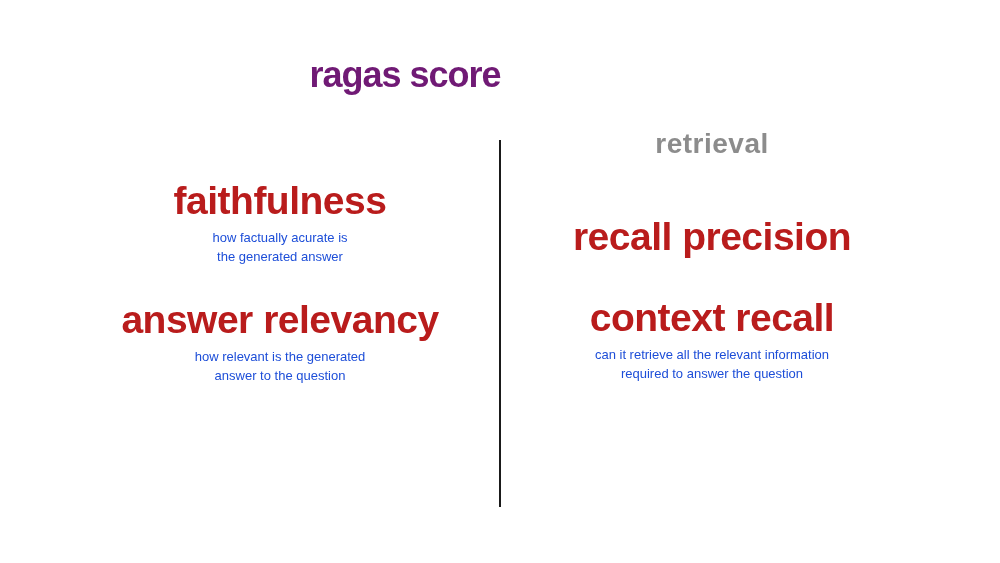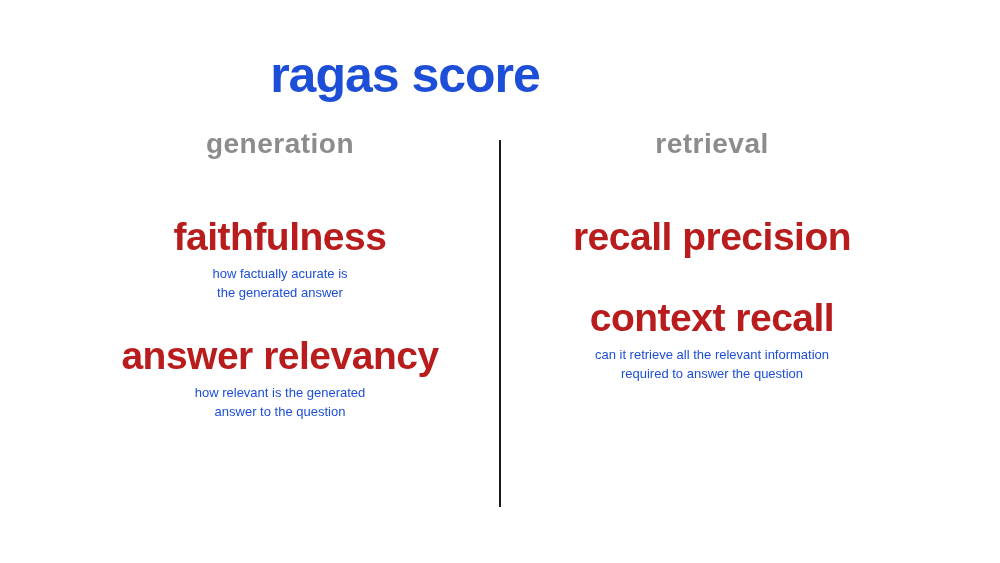--- a/index.html
+++ b/index.html
@@ -16,25 +16,25 @@
     background: #ffffff;
     overflow: hidden;
   }
 
   .title {
     position: absolute;
     top: 44px;
     left: 0;
     width: 810px;
     text-align: center;
-    font-size: 50px;
+    font-size: 36px;
     line-height: 62px;
     font-weight: 700;
     letter-spacing: -1px;
-    color: #1d4ed8;
+    color: #701a75;
   }
 
   .divider {
     position: absolute;
     left: 499px;
     top: 140px;
     width: 2px;
     height: 367px;
     background: #1a1a1a;
   }
@@ -78,21 +78,20 @@
 </head>
 <body>
 
 <div class="slide">
 
   <h1 class="title">ragas score</h1>
 
   <div class="divider"></div>
 
   <div class="col col-left">
-    <div class="col-header">generation</div>
 
     <div class="metric metric-1">
       <div class="metric-name">faithfulness</div>
       <div class="metric-desc">
         <span>how factually acurate is</span><br>
         <span>the generated answer</span>
       </div>
     </div>
 
     <div class="metric metric-2">

